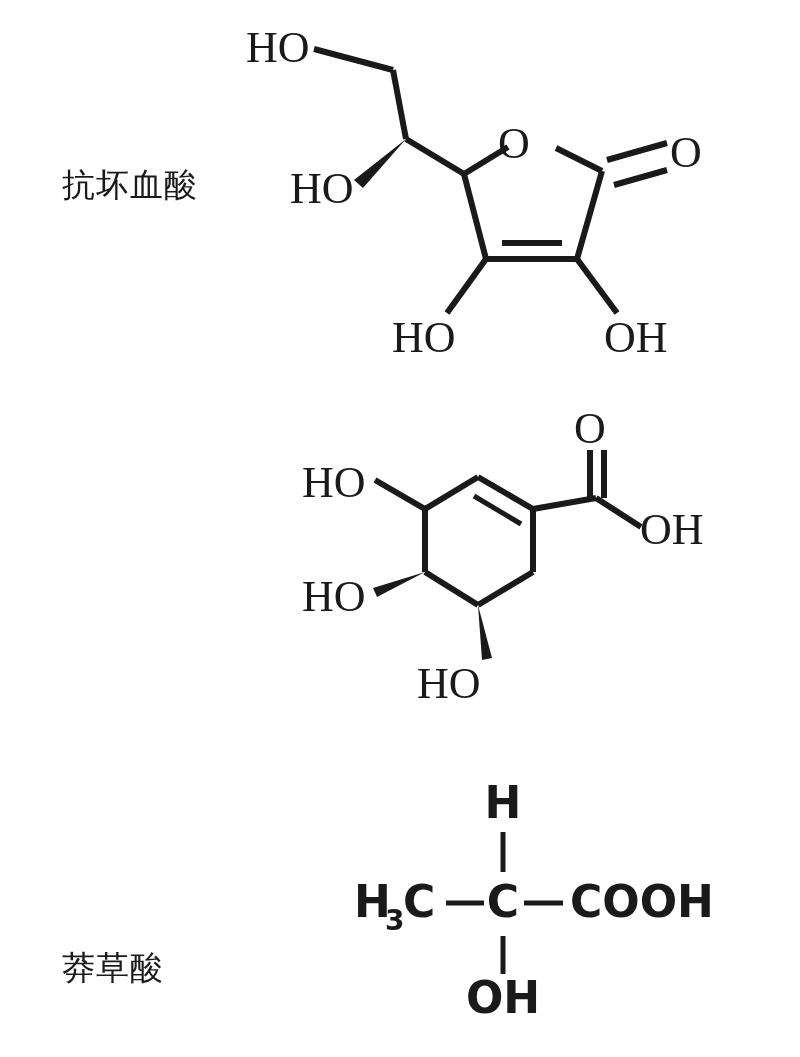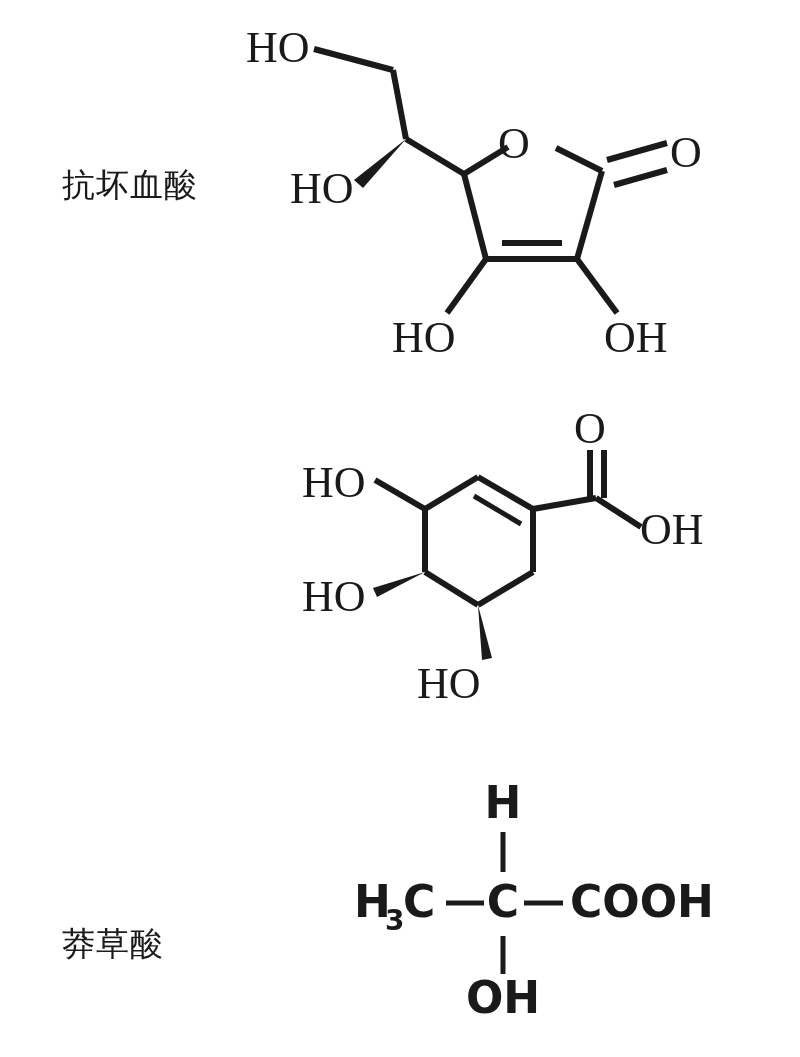--- a/index.html
+++ b/index.html
@@ -34,21 +34,21 @@
   .cn-label {
     position: absolute;
     font-family: Liberation Sans, sans-serif;
     font-size: 33px;
     font-weight: 400;
     letter-spacing: 1px;
     color: #1a1a1a;
     white-space: nowrap;
   }
   .label-1 { left: 62px;  top: 163px; }
-  .label-2 { left: 62px;  top: 522px; text-align: right; }
+  .label-2 { left: 62px;  top: 546px; text-align: right; }
 
   .struct-svg {
     position: absolute;
     left: 0;
     top: 0;
     overflow: visible;
   }
   svg text {
     font-family: "Liberation Serif", serif;
     fill: #1a1a1a;

